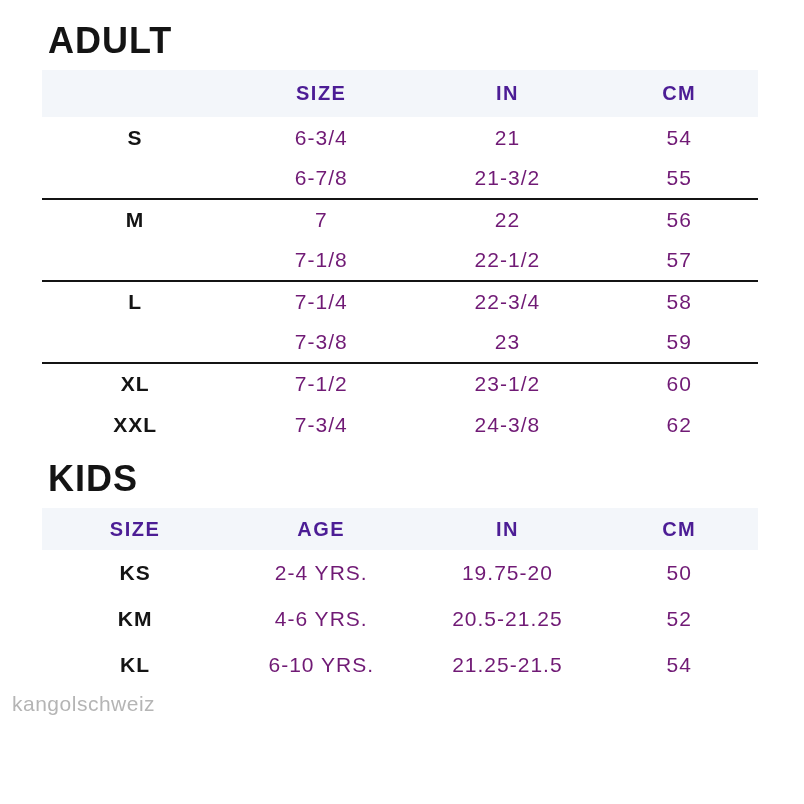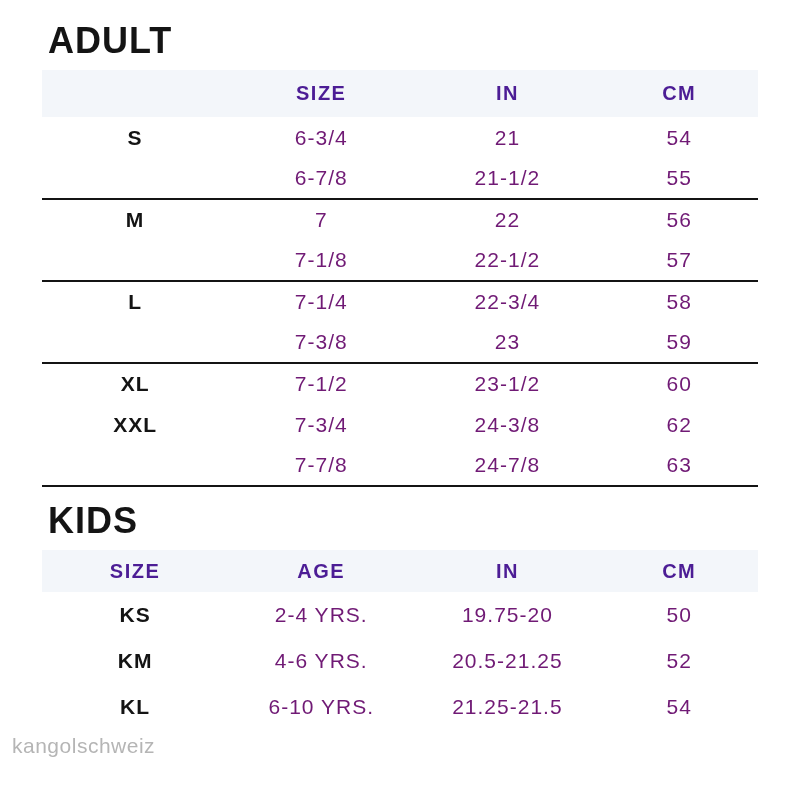--- a/index.html
+++ b/index.html
@@ -104,21 +104,21 @@
     <tbody>
       <tr>
         <th class="row-label">S</th>
         <td>6-3/4</td>
         <td>21</td>
         <td>54</td>
       </tr>
       <tr class="group-end">
         <th class="row-label"></th>
         <td>6-7/8</td>
-        <td>21-1/2</td>
+        <td>21-3/2</td>
         <td>55</td>
       </tr>
       <tr>
         <th class="row-label">M</th>
         <td>7</td>
         <td>22</td>
         <td>56</td>
       </tr>
       <tr class="group-end">
         <th class="row-label"></th>
@@ -142,26 +142,20 @@
         <th class="row-label">XL</th>
         <td>7-1/2</td>
         <td>23-1/2</td>
         <td>60</td>
       </tr>
       <tr>
         <th class="row-label">XXL</th>
         <td>7-3/4</td>
         <td>24-3/8</td>
         <td>62</td>
-      </tr>
-      <tr class="group-end">
-        <th class="row-label"></th>
-        <td>7-7/8</td>
-        <td>24-7/8</td>
-        <td>63</td>
       </tr>
     </tbody>
   </table>
 
   <h1 class="section-title kids">KIDS</h1>
 
   <table class="size-table kids">
     <colgroup>
         <col class="c1">
         <col class="c2">

